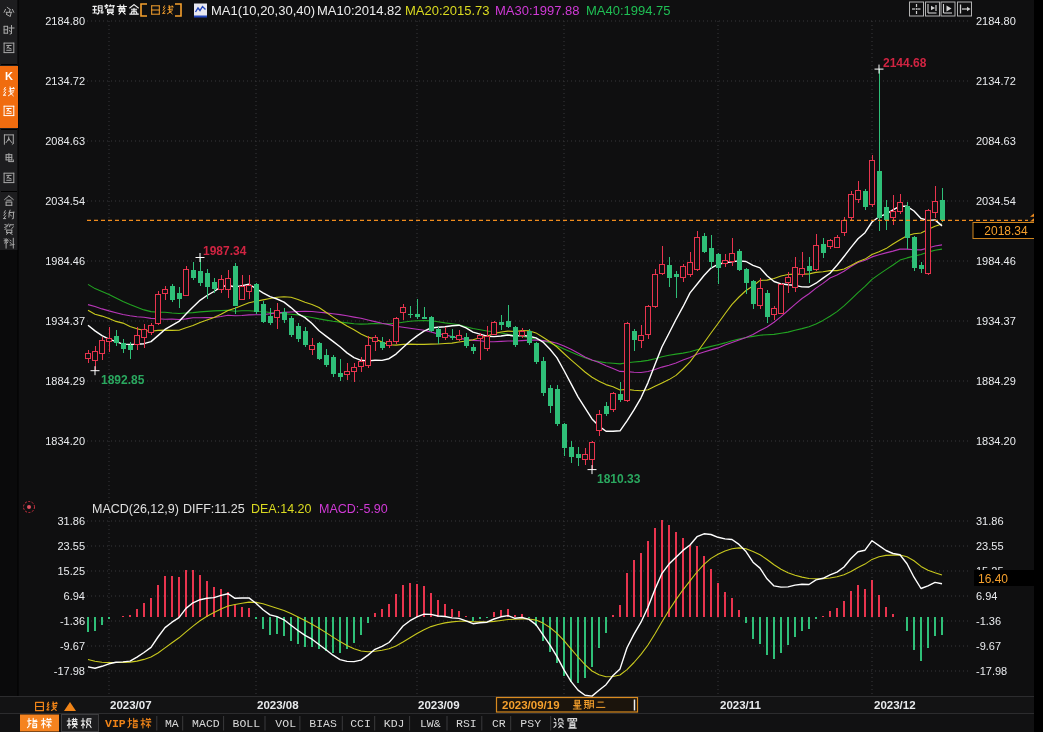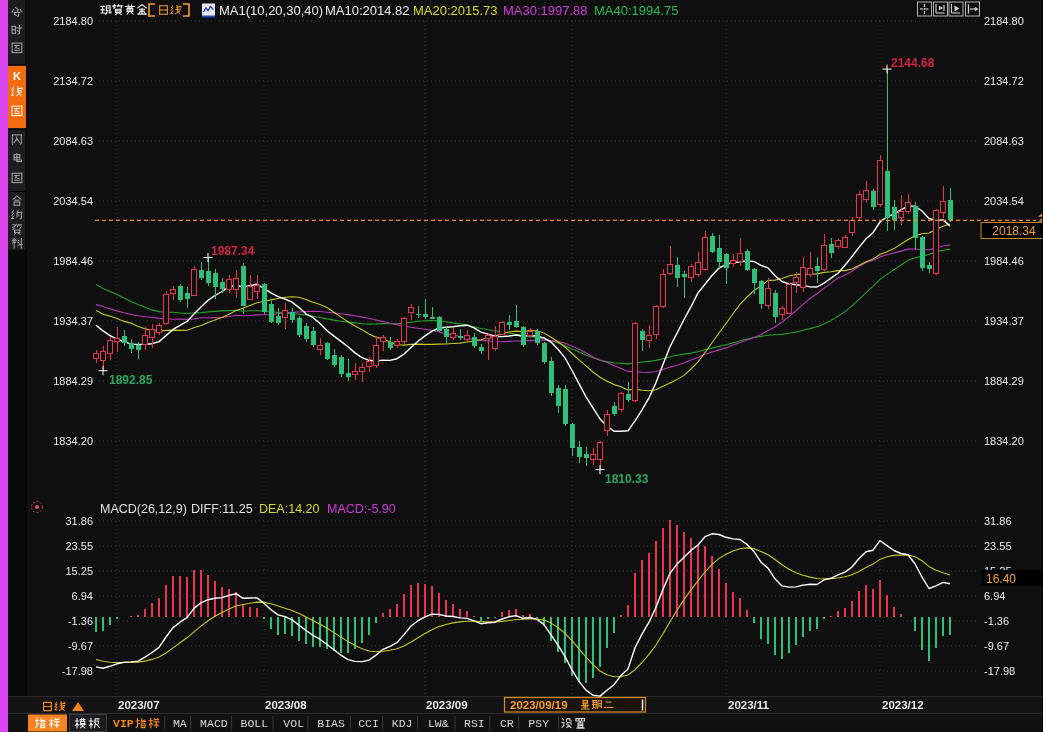--- a/index.html
+++ b/index.html
@@ -1,15 +1,15 @@
 <!DOCTYPE html>
 <html><head><meta charset="utf-8"><style>
 html,body{margin:0;padding:0;background:#000;}
-#page{width:1034px;height:732px;position:relative;overflow:hidden;background:#d946ef;
-font-family:"Liberation Sans",sans-serif;padding-left:8px;}
+#page{width:1034px;height:732px;position:relative;overflow:hidden;background:#f0abfc;
+font-family:"Liberation Sans",sans-serif;}
 </style></head><body>
 <div id="page"><svg width="1043" height="732" shape-rendering="auto">
 <rect width="1043" height="732" fill="#0f0f10"></rect>
 <rect x="0.0" y="0.0" width="18.0" height="697.0" fill="#1d1d1f"></rect>
 <rect x="0.0" y="250.0" width="18.0" height="447.0" fill="#0a0a0b"></rect>
 <line x1="18.0" y1="0.0" x2="18.0" y2="697.0" stroke="#000" stroke-width="1" stroke-linecap="butt"></line>
 <rect x="0.0" y="697.0" width="1043.0" height="16.0" fill="#131314"></rect>
 <rect x="0.0" y="713.0" width="1043.0" height="19.0" fill="#111112"></rect>
 <line x1="0.0" y1="696.5" x2="1043.0" y2="696.5" stroke="#2c2c2e" stroke-width="1" stroke-linecap="butt"></line>
 <line x1="0.0" y1="713.5" x2="1043.0" y2="713.5" stroke="#2c2c2e" stroke-width="1" stroke-linecap="butt"></line>

